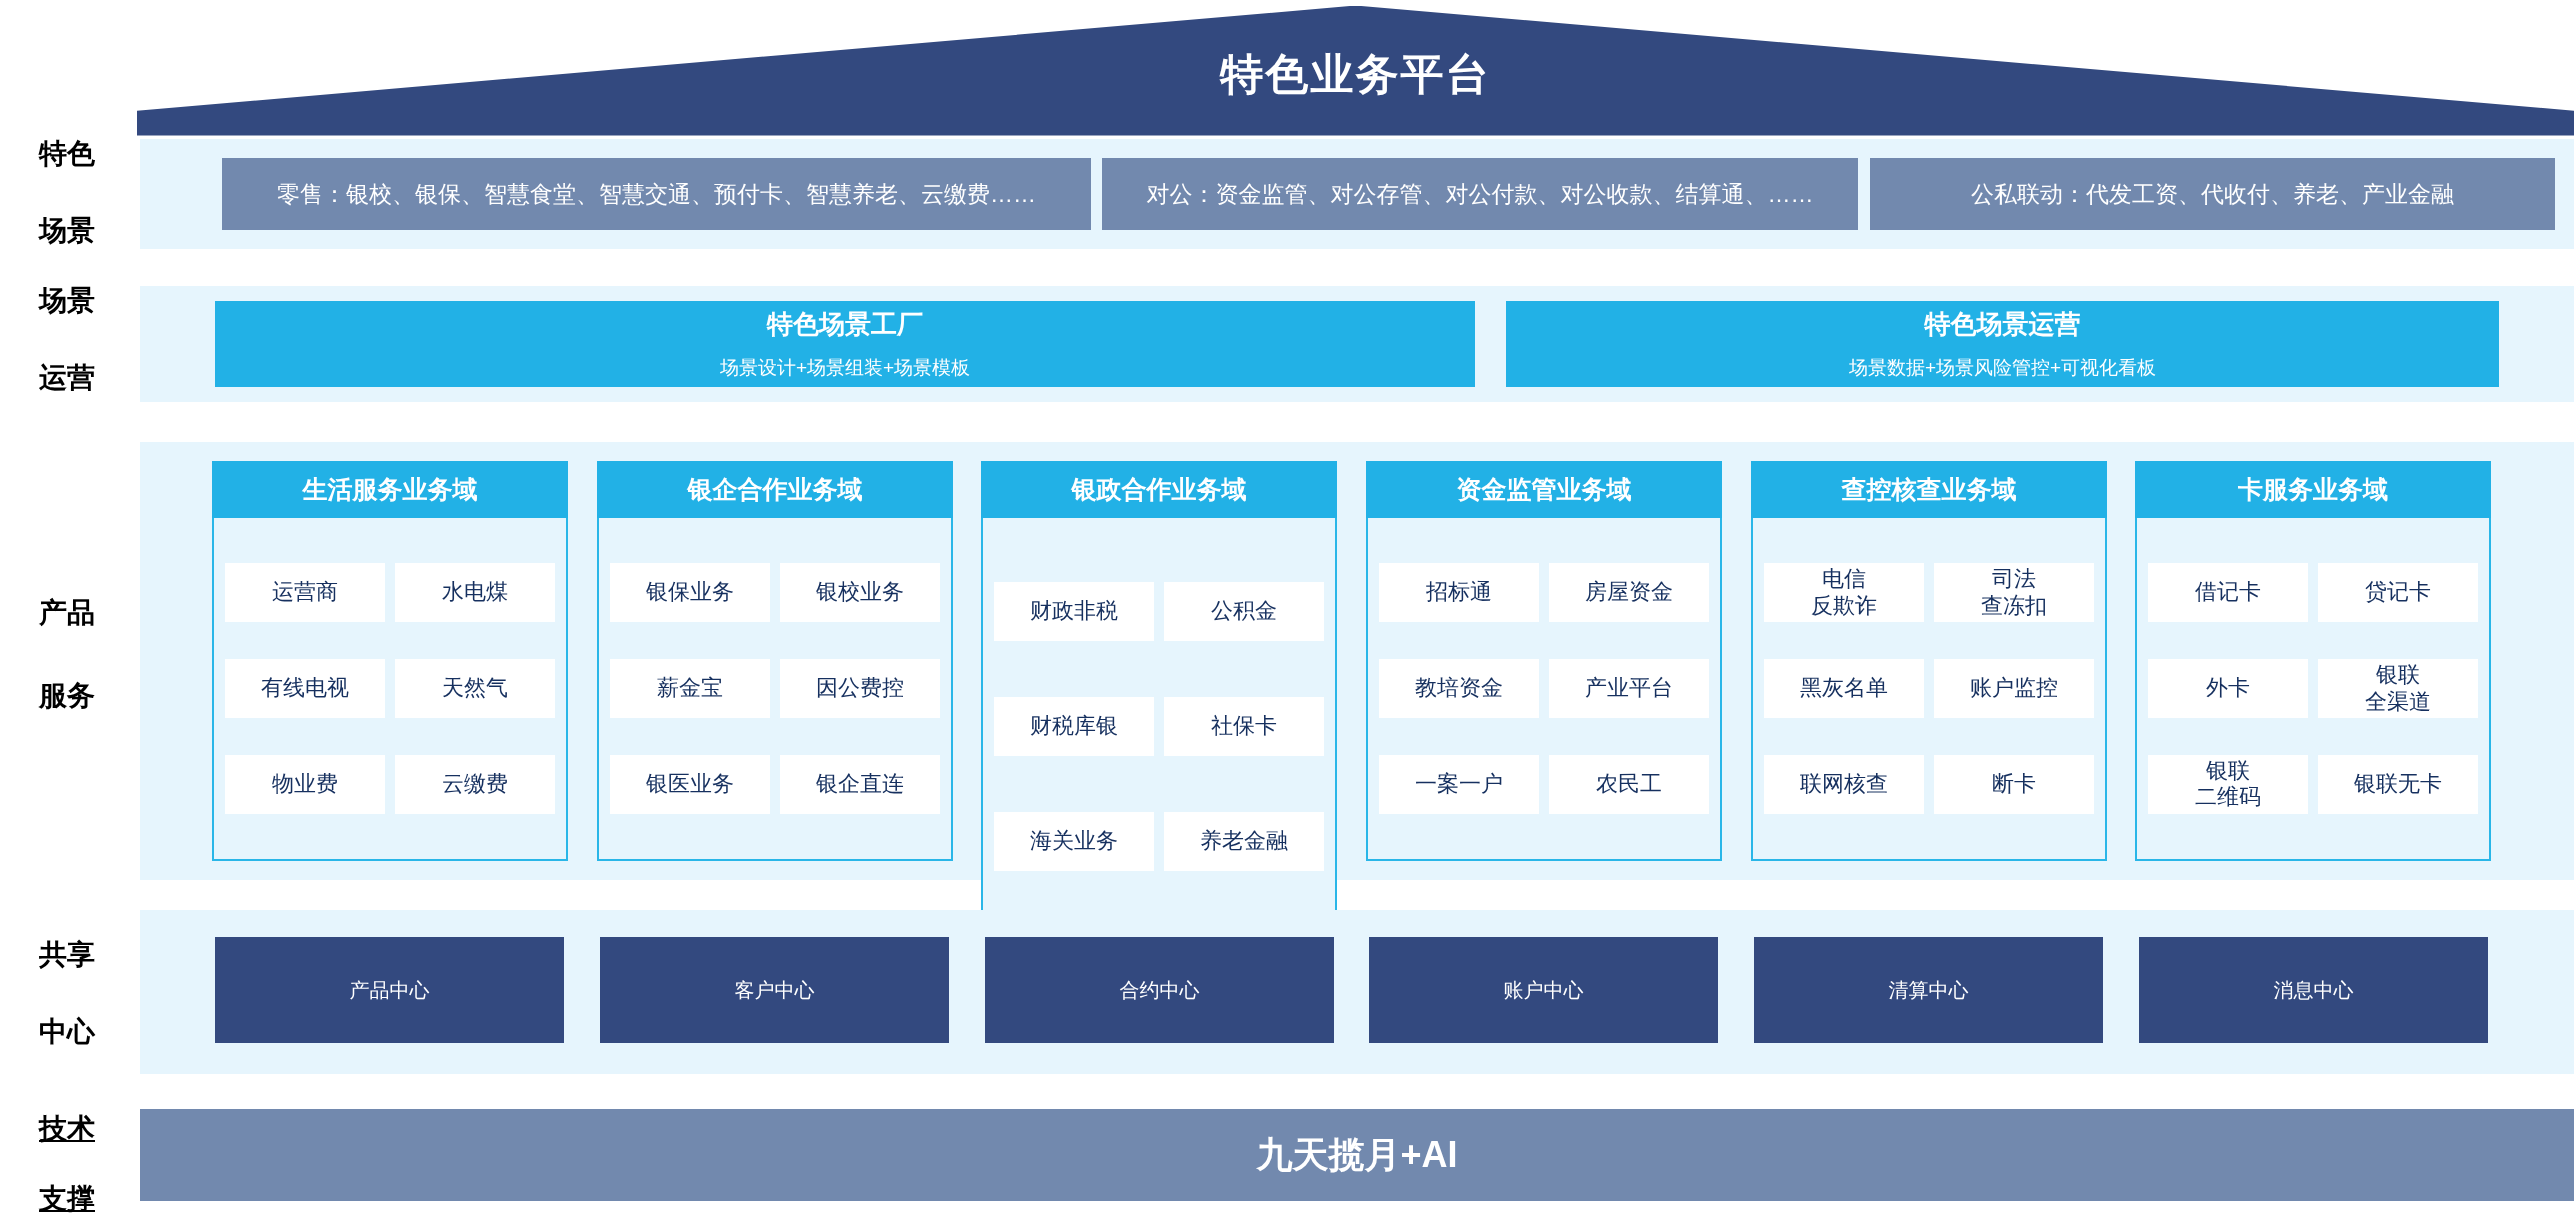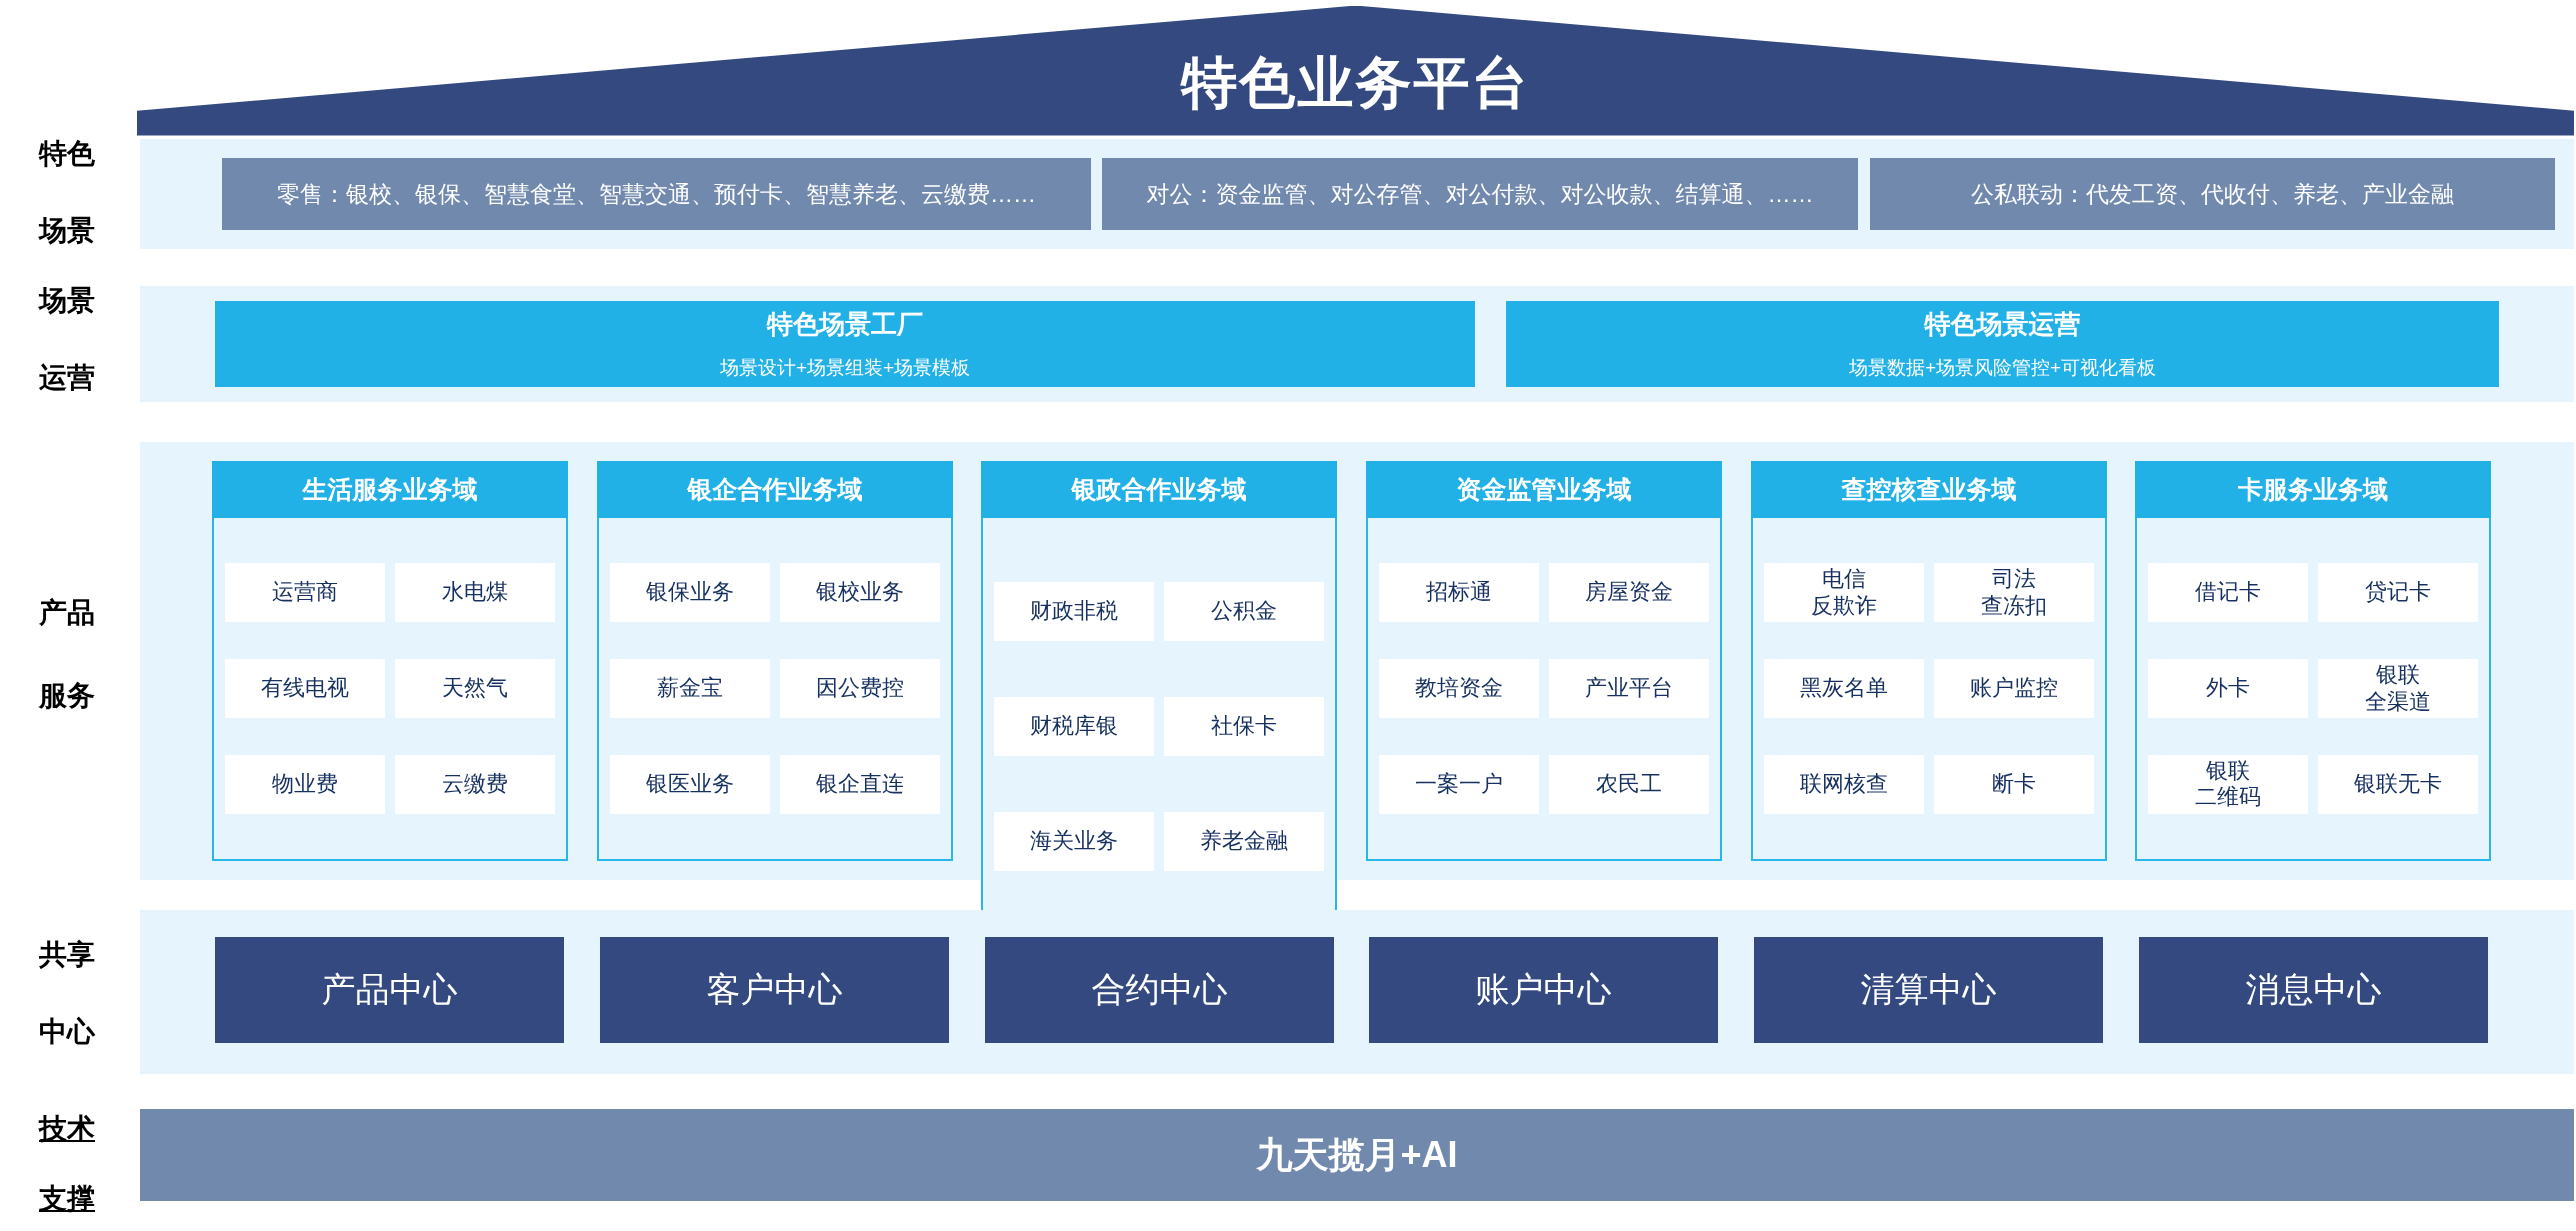--- a/index.html
+++ b/index.html
@@ -14,21 +14,21 @@
   
   .roof-wrap{position:absolute;left:137px;top:5.5px;width:2437px;height:130px;}
   .roof-shape{
     position:absolute;inset:0;
     background:#33497f;
     clip-path:polygon(0% 100%, 0% 81%, 50% 0%, 100% 81%, 100% 100%);
   }
   .roof-title{
     position:absolute;left:0;top:40px;width:100%;
     text-align:center;color:#ffffff;
-    font-size:56px;font-weight:bold;letter-spacing:2.1px;
+    font-size:43px;font-weight:bold;letter-spacing:2.1px;
   }
   .row-label{
     position:absolute;left:5.5px;width:123px;
     display:flex;flex-direction:column;align-items:center;justify-content:space-between;
     color:#000000;font-size:28px;font-weight:bold;line-height:1.18;
     text-align:center;
   }
   .panel{
     position:absolute;
     background:#e6f5fd;
@@ -76,21 +76,21 @@
     font-size:22px;line-height:1.2;
     display:flex;align-items:center;justify-content:center;
     text-align:center;
     height:59px;box-sizing:border-box;
     white-space:pre-line;
   }
 
   
   .ctr-box{
     background:#33497f;color:#ffffff;
-    font-size:34px;
+    font-size:20px;
     display:flex;align-items:center;justify-content:center;
     box-sizing:border-box;
   }
 
   
   .tech-bar{
     background:#7289ae;color:#ffffff;
     font-size:36px;font-weight:bold;
     display:flex;align-items:center;justify-content:center;
     box-sizing:border-box;

